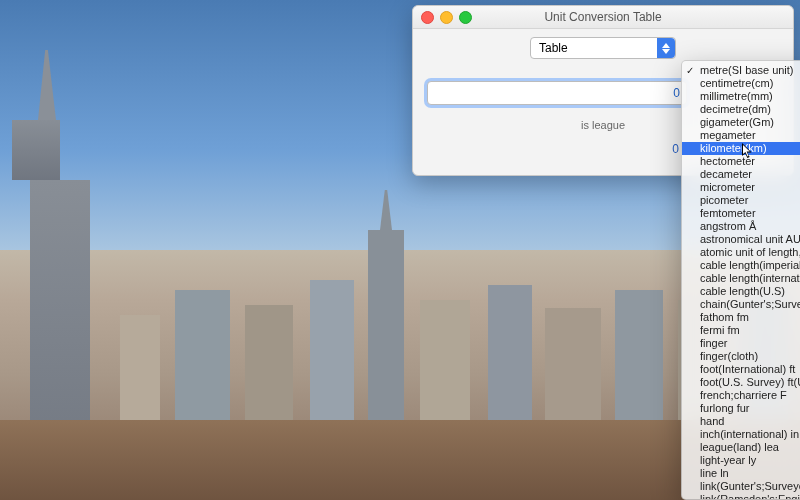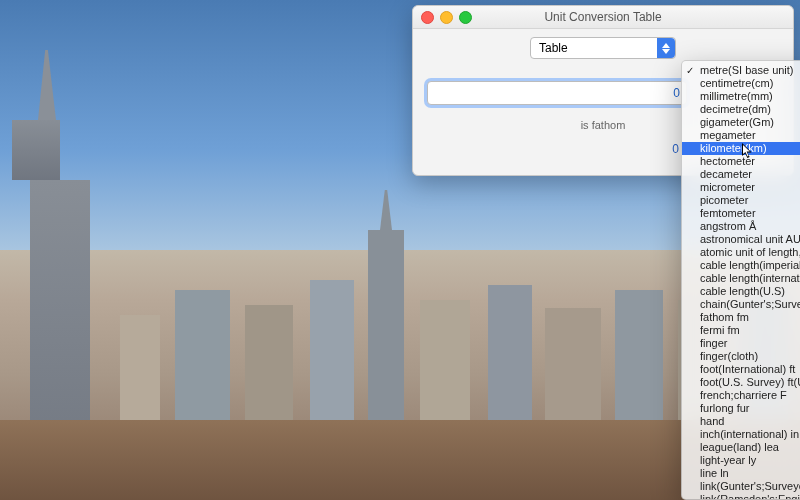--- a/index.html
+++ b/index.html
@@ -143,21 +143,21 @@
         </span>
       </div>
     </div>
 
     <div style="display:flex;">
       <div class="field">
         <span>0</span>
       </div>
     </div>
 
-    <div class="approx">is fathom</div>
+    <div class="approx">is league</div>
 
     <div class="resultrow">
       <div class="result">
         <span>0</span>
       </div>
     </div>
   </div>
 </div>
 
 <div class="menu" id="unit-menu">

